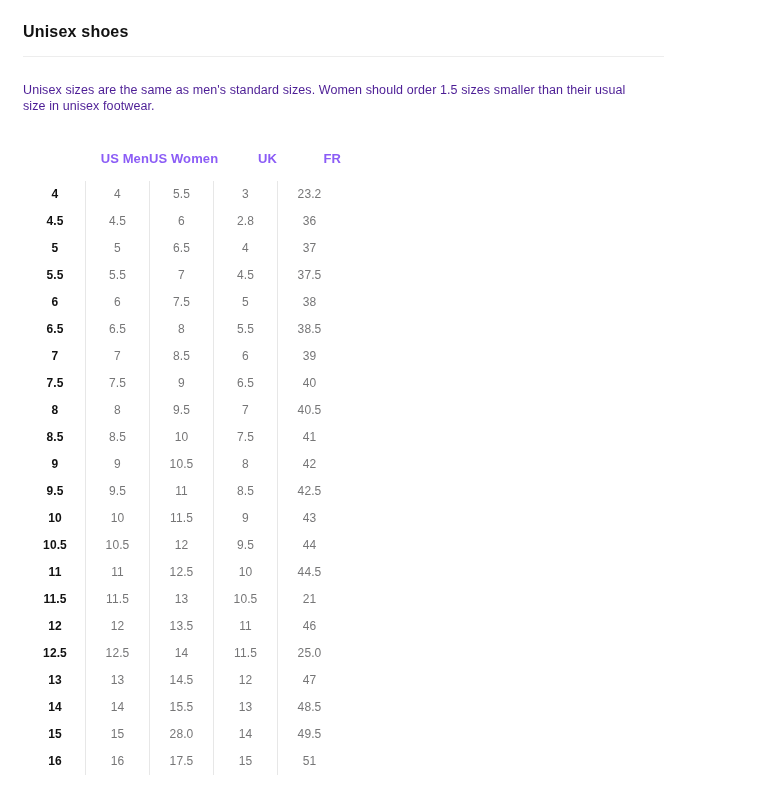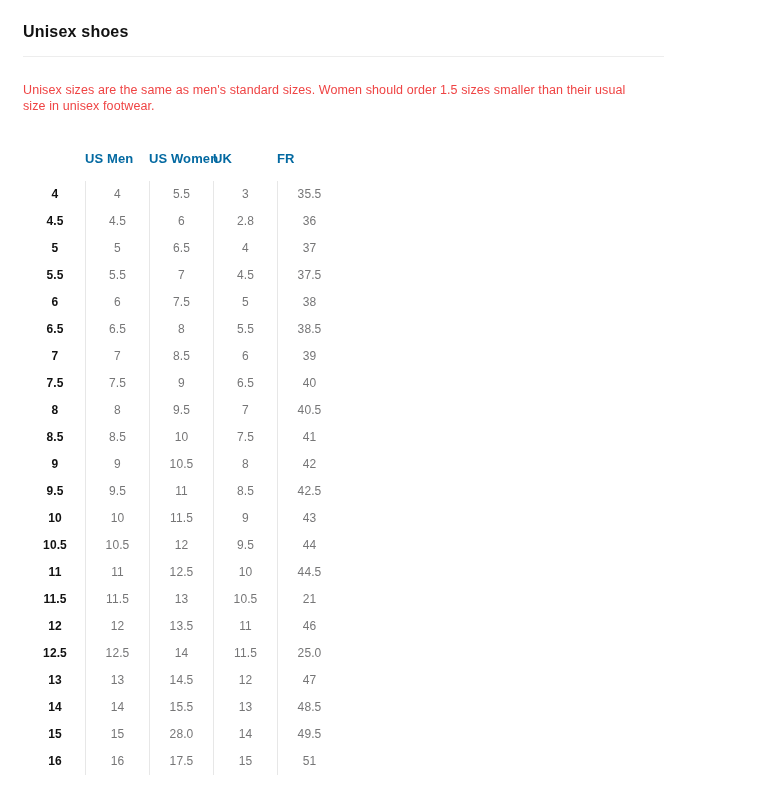--- a/index.html
+++ b/index.html
@@ -32,40 +32,40 @@
     height: 1px;
     background: #ededed;
   }
   .page-description {
     position: absolute;
     left: 23px;
     top: 69px;
     right: 16px;
     font-size: 12.5px;
     line-height: 16px;
-    color: #ef4444;
+    color: #4c1d95;
     letter-spacing: 0.1px;
   }
   .size-table {
     position: absolute;
     left: 25px;
     top: 148px;
     width: 316px;
   }
   .size-table-header {
     display: grid;
     grid-template-columns: 60px 64px 64px 64px 64px;
     height: 20px;
     align-items: center;
   }
   .size-table-header .hcell {
-    text-align: left;
+    text-align: right;
     font-size: 13px;
     font-weight: bold;
-    color: #0369a1;
+    color: #8b5cf6;
     white-space: nowrap;
     letter-spacing: 0.1px;
   }
   .size-table-body {
     margin-top: 13px;
   }
   .size-row {
     display: grid;
     grid-template-columns: 60px 64px 64px 64px 64px;
     height: 27px;
@@ -107,21 +107,21 @@
       <div class="hcell">UK</div>
       <div class="hcell">FR</div>
     </div>
 
     <div class="size-table-body" id="size-table-body">
       <div class="size-row">
         <div class="cell row-label">4</div>
         <div class="cell bordered">4</div>
         <div class="cell bordered">5.5</div>
         <div class="cell bordered">3</div>
-        <div class="cell bordered">35.5</div>
+        <div class="cell bordered">23.2</div>
       </div>
 
       <div class="size-row">
         <div class="cell row-label">4.5</div>
         <div class="cell bordered">4.5</div>
         <div class="cell bordered">6</div>
         <div class="cell bordered">2.8</div>
         <div class="cell bordered">36</div>
       </div>
 

